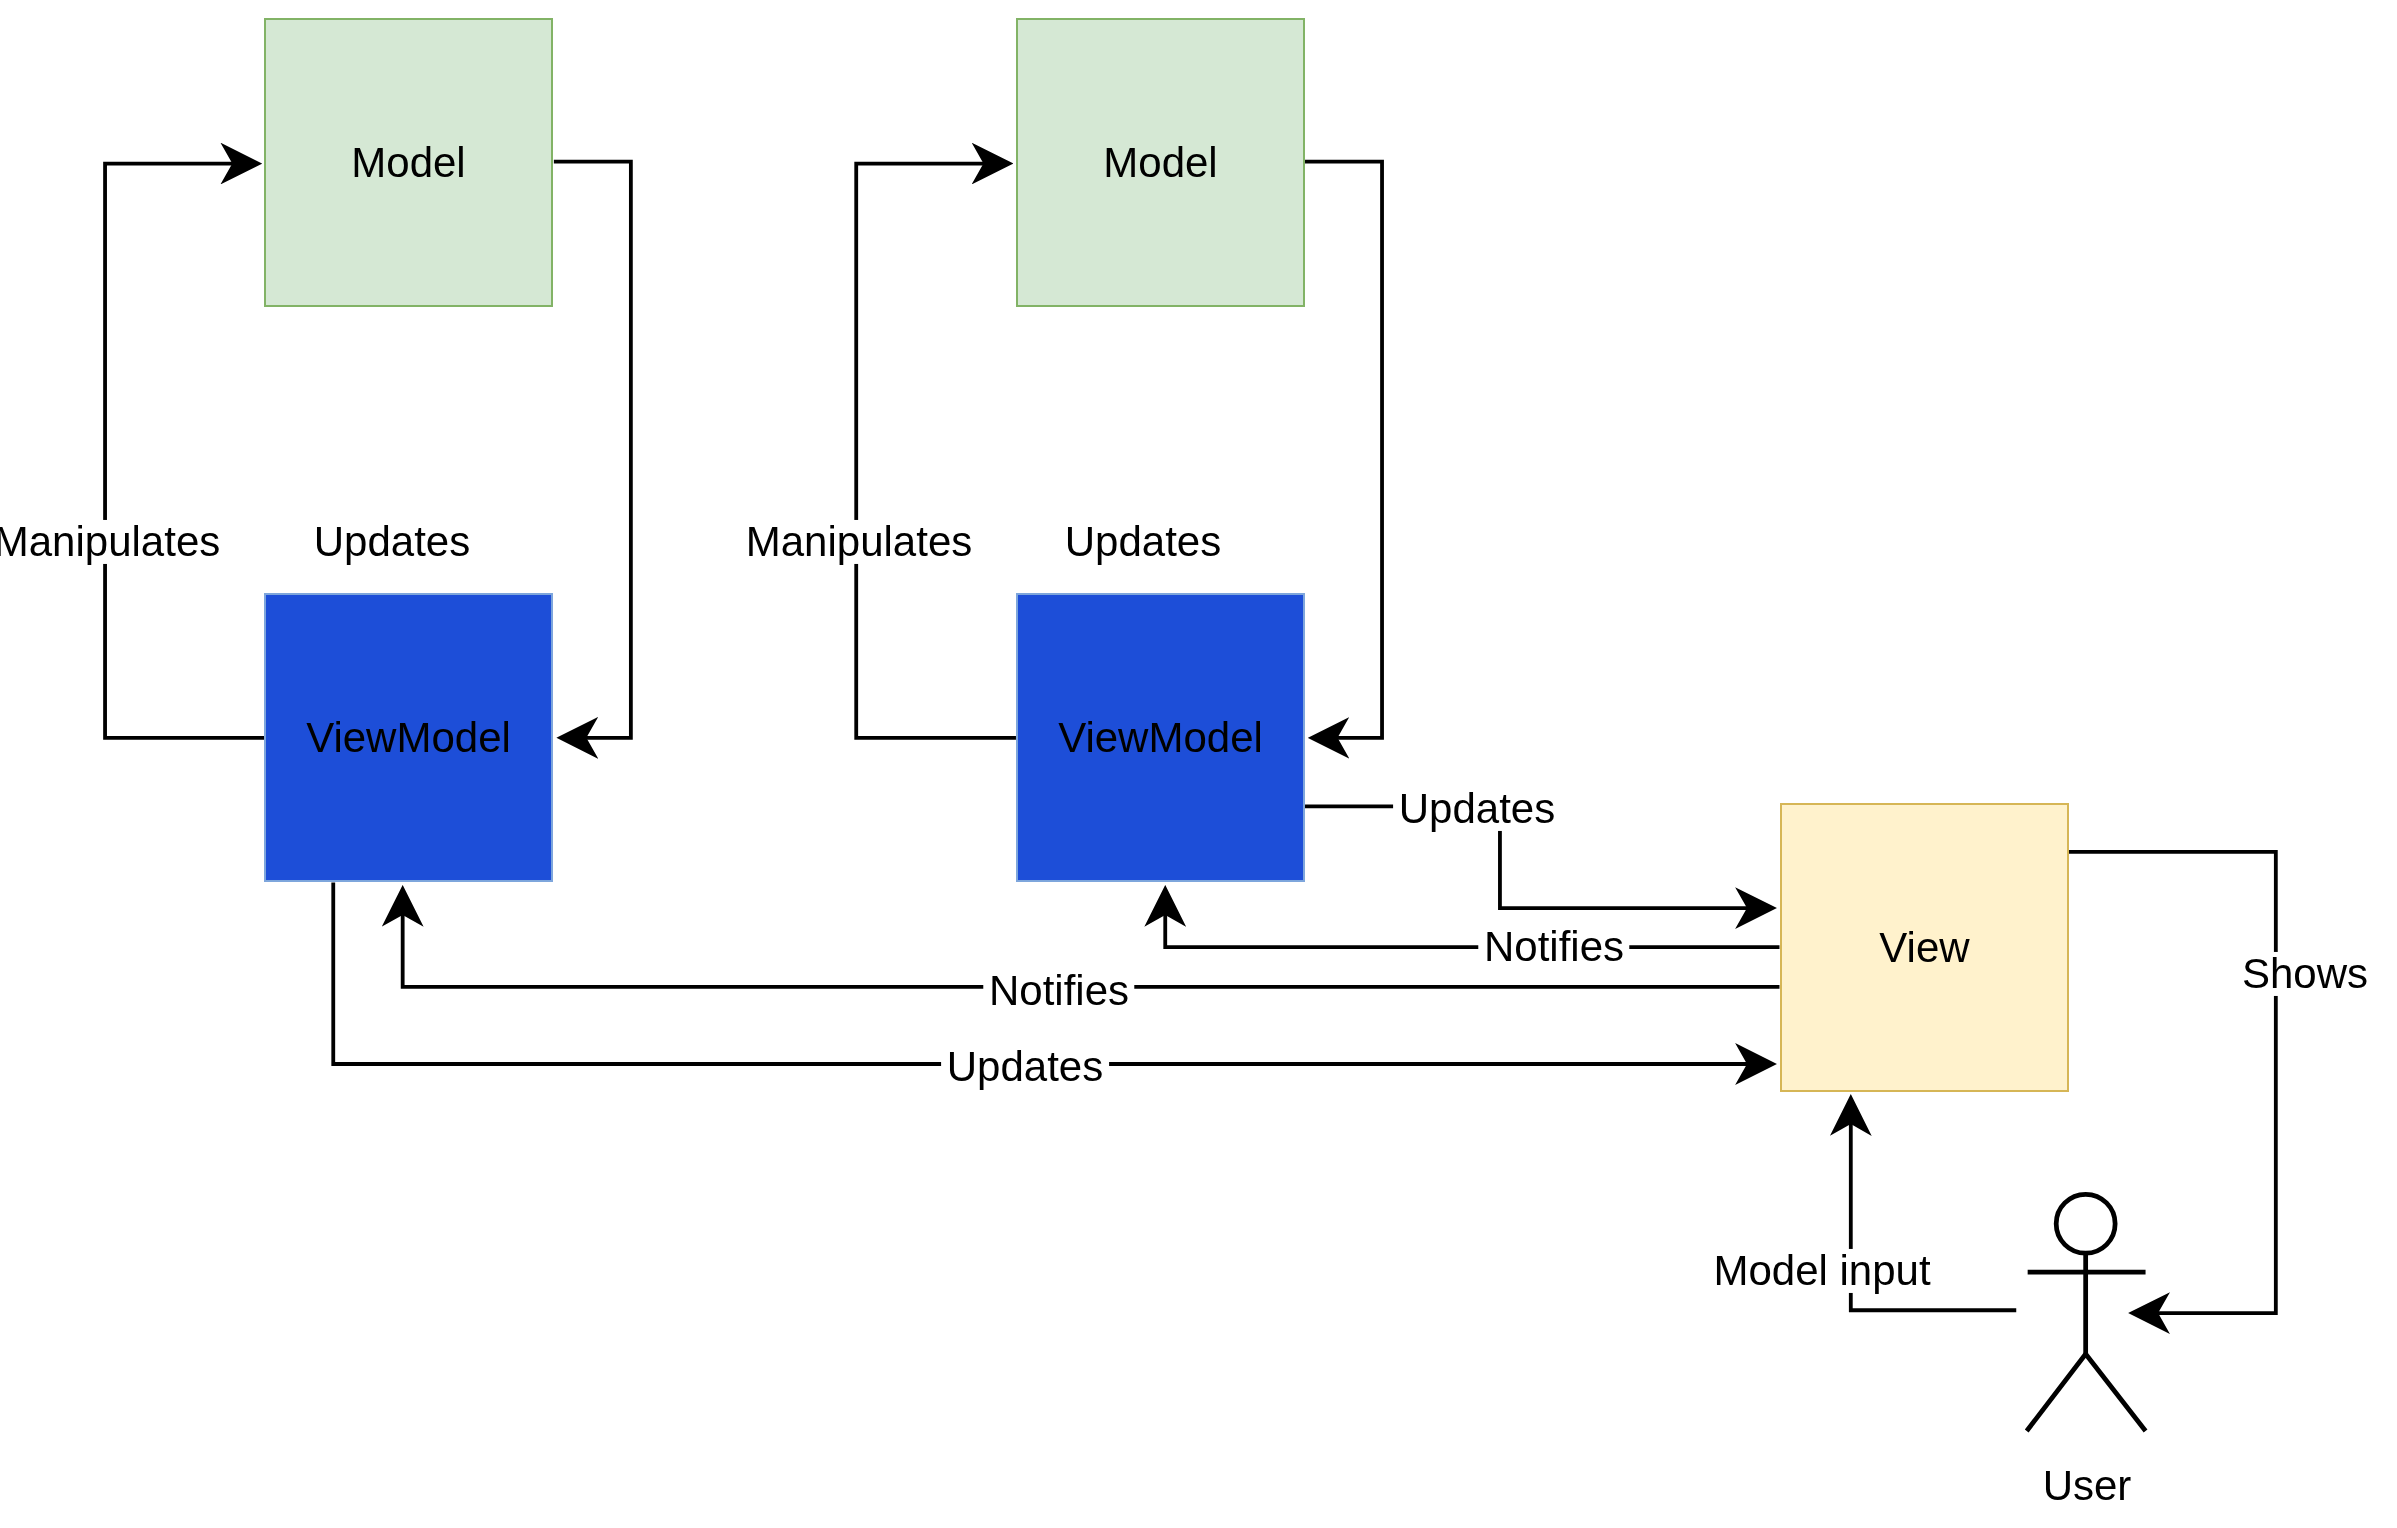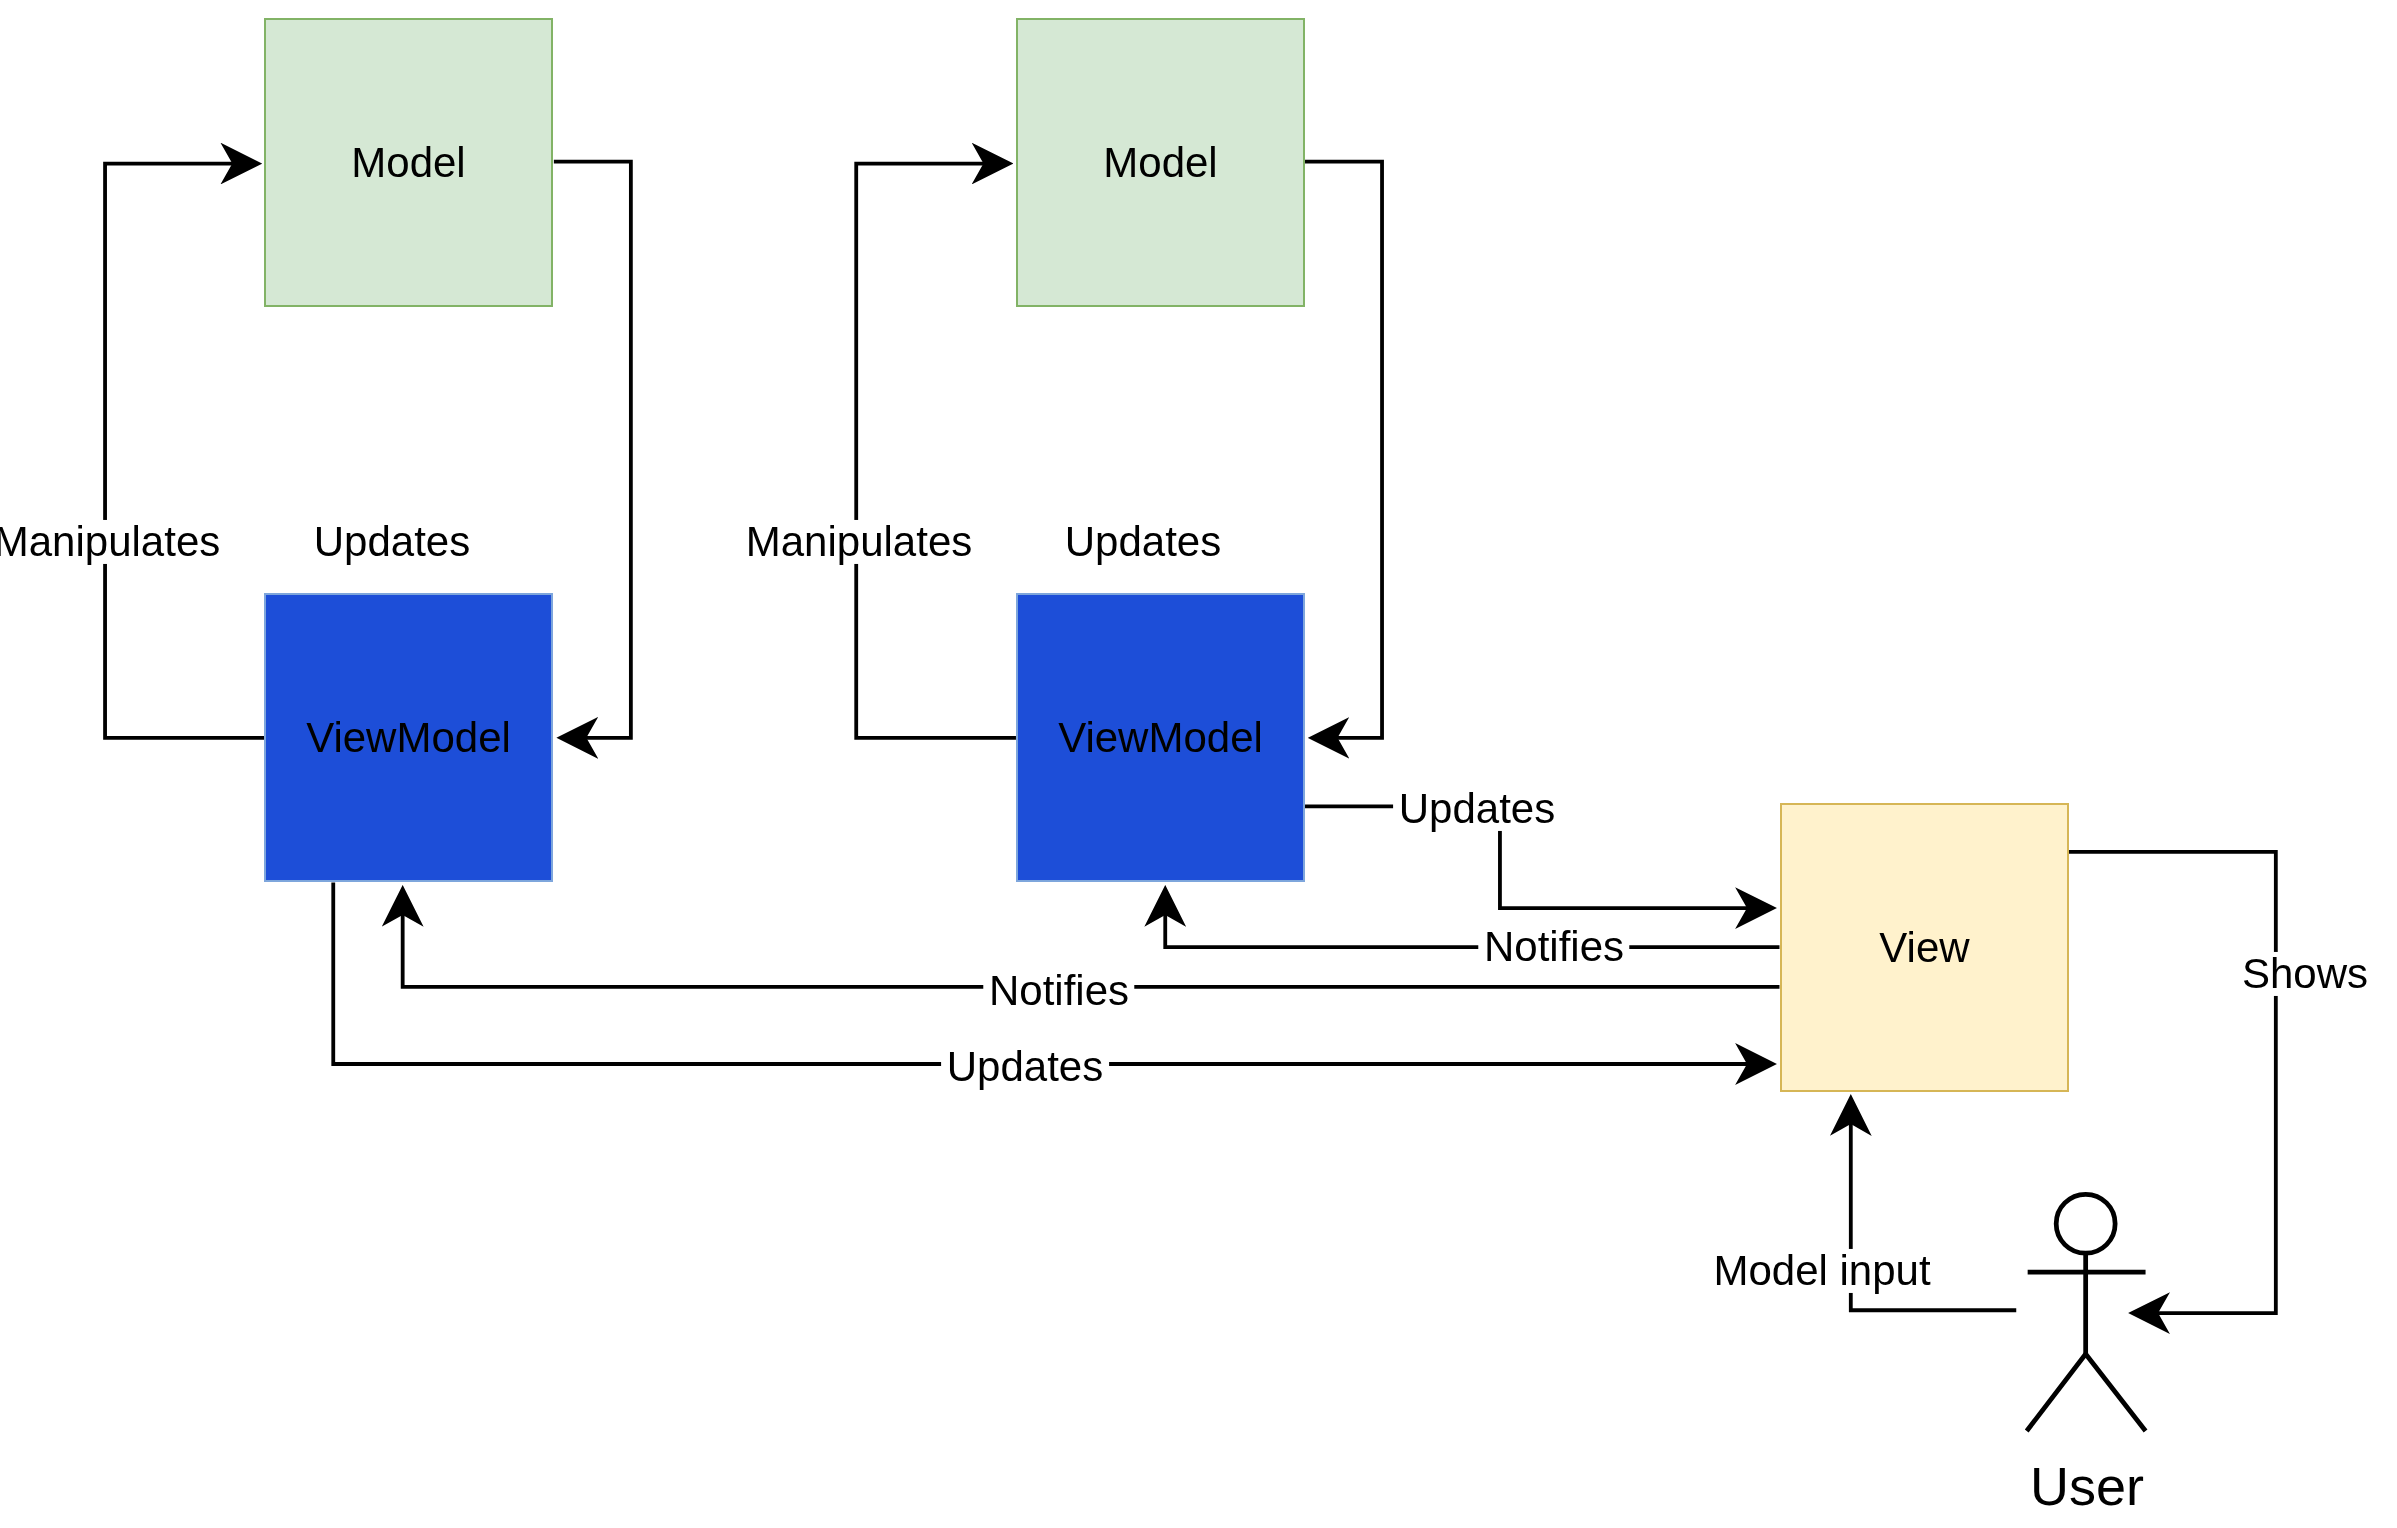--- a/index.html
+++ b/index.html
@@ -7,21 +7,21 @@
   body{font-family:"Liberation Sans","DejaVu Sans",sans-serif;}
   #canvas{position:relative;width:2398px;height:1528px;background:#ffffff;overflow:hidden;}
   #wires{position:absolute;left:0;top:0;width:2398px;height:1528px;}
   .node{position:absolute;box-sizing:border-box;display:flex;align-items:center;justify-content:center;}
   .node span{font-size:42px;color:#000000;line-height:1;}
   .n-model{background:#d5e8d4;border:2.9px solid #82b366;}
   .n-vm{background:#1d4ed8;border:2.9px solid #7ea6dc;}
   .n-view{background:#fff2cc;border:2.9px solid #d6b656;}
   .edge-label{position:absolute;font-size:42px;color:#000000;background:#ffffff;
               padding:0 5.7px;white-space:nowrap;line-height:1.05;transform:translate(-50%,-50%);}
-  .actor-label{position:absolute;font-size:54px;color:#000000;white-space:nowrap;
+  .actor-label{position:absolute;font-size:42px;color:#000000;white-space:nowrap;
                transform:translate(-50%,-50%);}
 </style>
 </head>
 <body>
 
 <div id="canvas">
 
   <svg id="wires" viewBox="0 0 2521 1607" xmlns="http://www.w3.org/2000/svg">
     <defs>
       <marker id="ah" viewBox="0 0 12 12" refX="10" refY="6" markerWidth="11" markerHeight="11" orient="auto-start-reverse">

